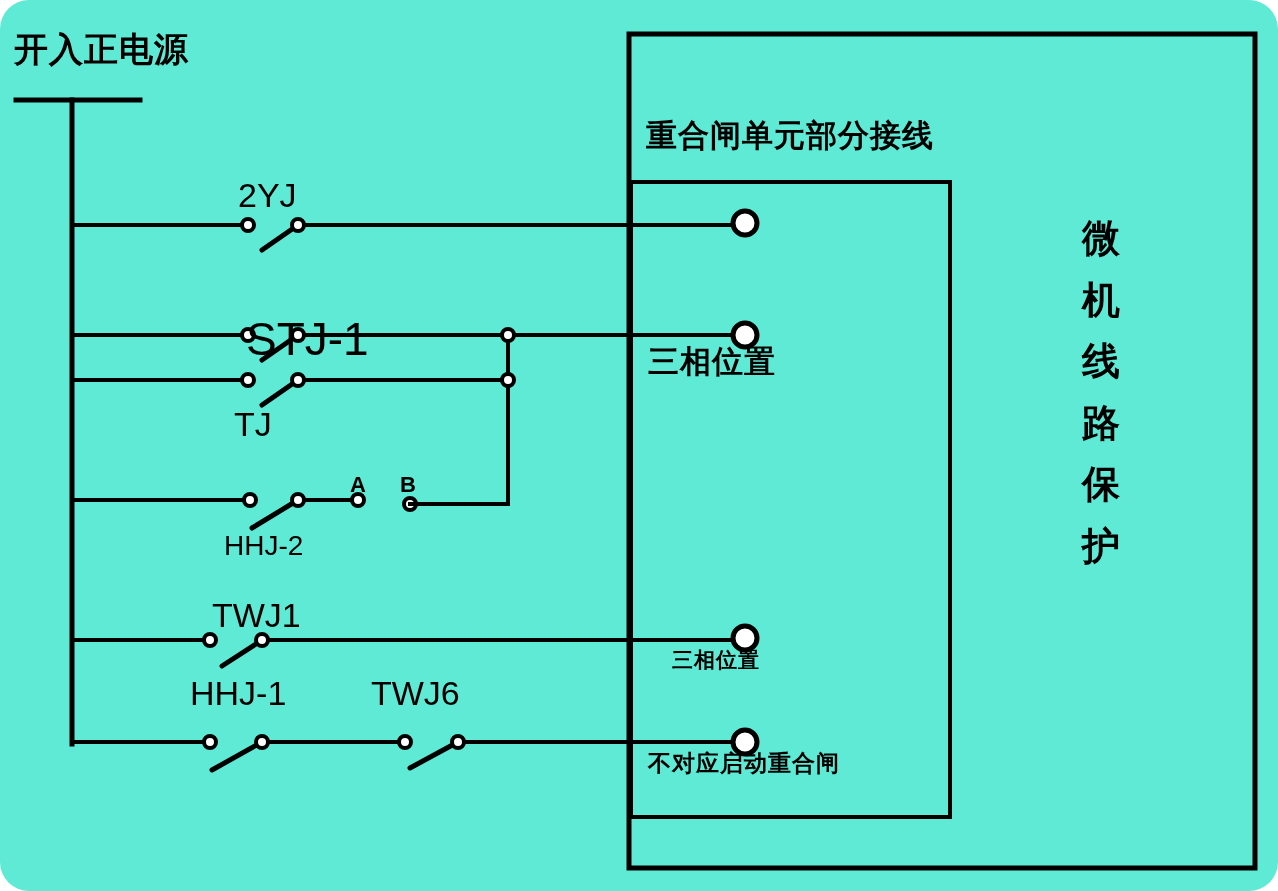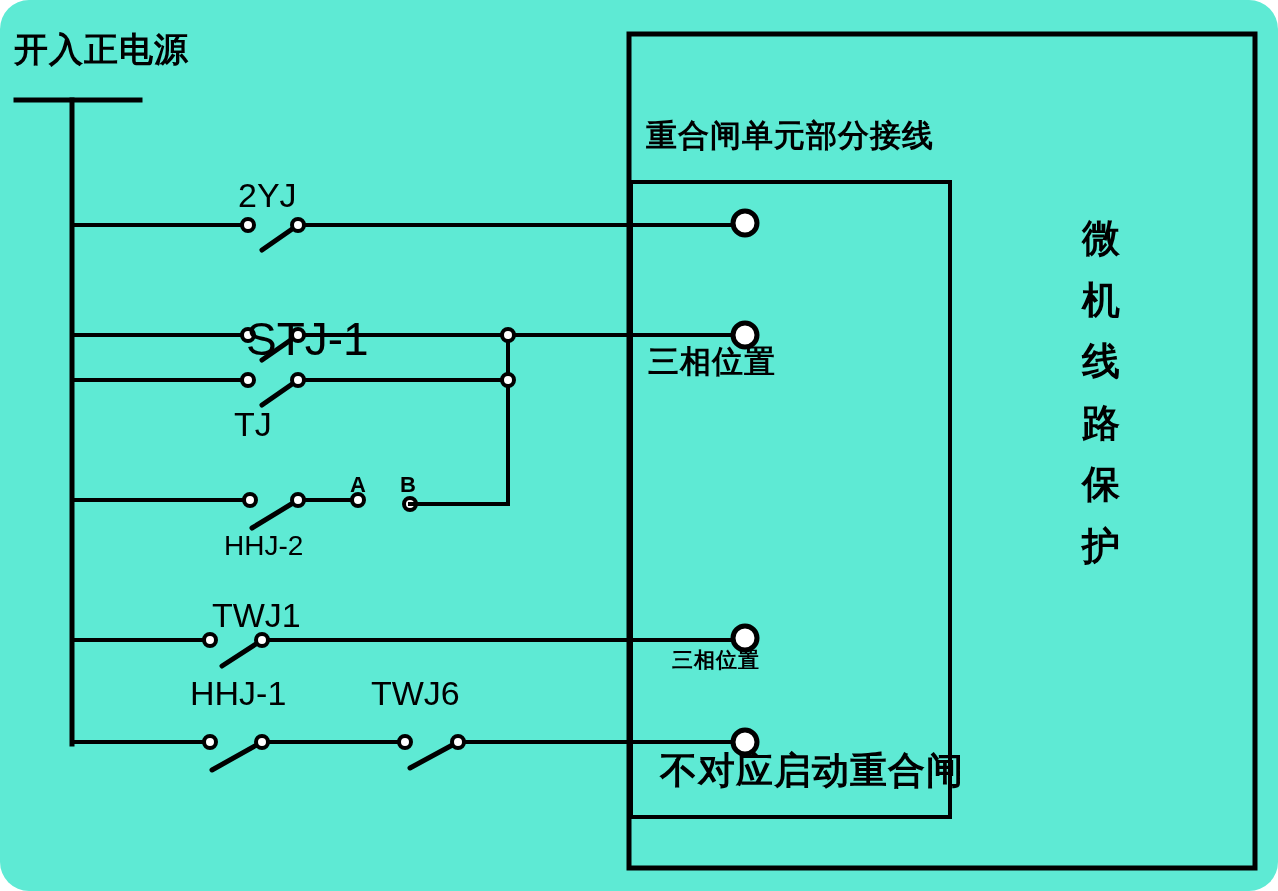--- a/index.html
+++ b/index.html
@@ -180,21 +180,21 @@
 
   <div class="lbl lat" style="left:400px; top:462px; font-size:22px; font-weight:700;">B</div>
 
   <div class="lbl cn" style="left:646px; top:120px; font-size:31px;font-family:Liberation Serif, serif;">重合闸单元部分接线</div>
 
 
   <div class="lbl cn" style="left:648px; top:346px; font-size:31px;">三相位置</div>
 
   <div class="lbl cn" style="left:672px; top:650px; font-size:21px;">三相位置</div>
 
-  <div class="lbl cn" style="left:648px; top:752px; font-size:37px;margin-left:12px;">不对应启动重合闸</div>
+  <div class="lbl cn" style="left:648px; top:752px; font-size:23px;">不对应启动重合闸</div>
 
   <div class="vert-title" style="left:1078px; top:208px; width:46px;">
     <span>微</span>
     <span>机</span>
     <span>线</span>
     <span>路</span>
     <span>保</span>
     <span>护</span>
   </div>
 

